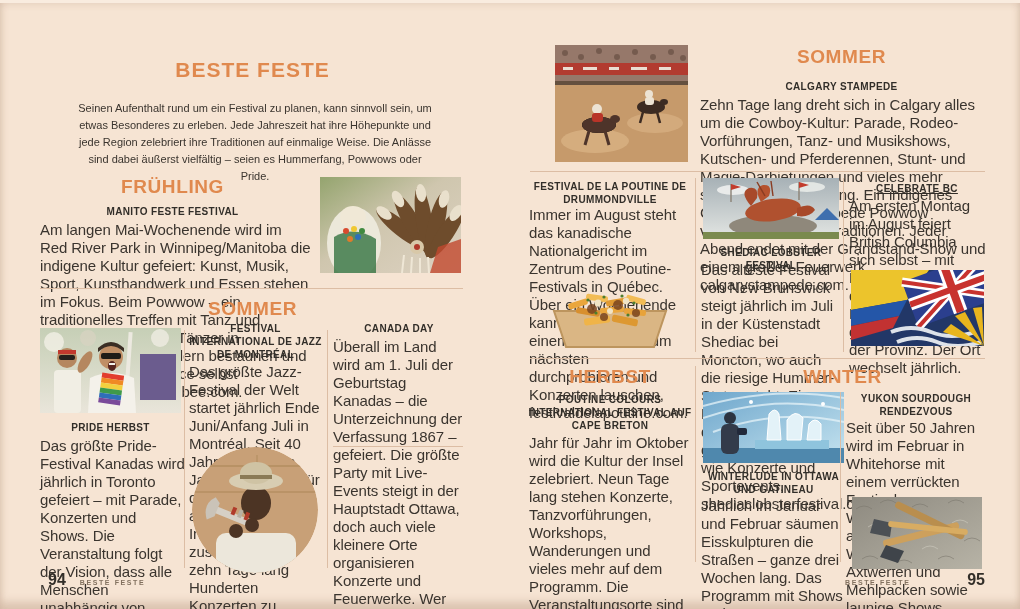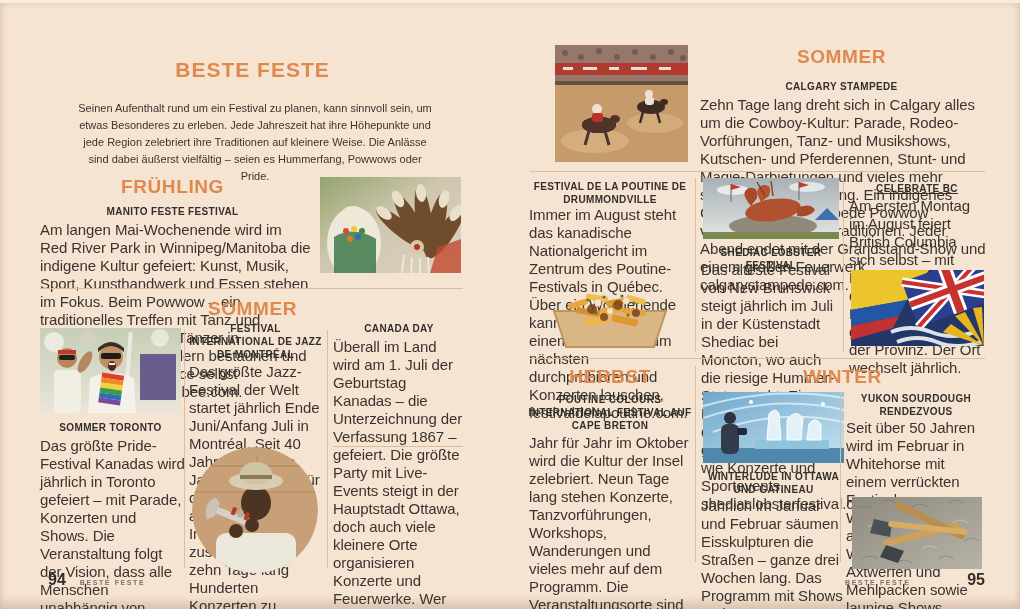--- a/index.html
+++ b/index.html
@@ -24,21 +24,21 @@
   .ph{overflow:hidden;}
   .ph svg{display:block;width:100%;height:100%;}
   .circle{border-radius:50%;}
 </style>
 </head>
 <body>
 
 <div class="spread">
 
   <div class="abs main-title" style="left:40px;top:58px;width:425px;">BESTE FESTE</div>
-  <div class="abs intro" style="left:75px;top:100px;width:360px;">Seinen Aufenthalt rund um ein Festival zu planen, kann sinnvoll sein, um etwas Besonderes zu erleben. Jede Jahreszeit hat ihre Höhepunkte und jede Region zelebriert ihre Traditionen auf kleinere Weise. Die Anlässe sind dabei äußerst vielfältig – seien es Hummerfang, Powwows oder Pride.</div>
+  <div class="abs intro" style="left:75px;top:100px;width:360px;">Seinen Aufenthalt rund um ein Festival zu planen, kann sinnvoll sein, um etwas Besonderes zu erleben. Jede Jahreszeit hat ihre Höhepunkte und jede Region zelebriert ihre Traditionen auf einmalige Weise. Die Anlässe sind dabei äußerst vielfältig – seien es Hummerfang, Powwows oder Pride.</div>
 
   <div class="abs sec-h" style="left:40px;top:176px;width:265px;">FRÜHLING</div>
   <div class="abs fest-t" style="left:40px;top:205px;width:265px;">MANITO FESTE FESTIVAL</div>
   <div class="abs bd" style="left:40px;top:221px;width:272px;">Am langen Mai-Wochenende wird im Red River Park in Winnipeg/Manitoba die indigene Kultur gefeiert: Kunst, Musik, Sport, Kunsthandwerk und Essen stehen im Fokus. Beim Powwow – ein traditionelles Treffen mit Tanz und Gesang – kann man Tänzer in traditionellen Gewändern bestaunen und beim Inter-Tribal-Dance selbst mitmachen, manitoahbee.com.</div>
 
   <div class="abs ph" style="left:320px;top:177px;width:141px;height:96px;">
     <svg viewBox="0 0 141 96" preserveAspectRatio="none">
       <defs>
           <linearGradient id="pwbg" x1="0" y1="0" x2="1" y2="1">
         <stop offset="0" stop-color="#94a46e"></stop>
@@ -113,21 +113,21 @@
       <g transform="rotate(8 71 62)">
         <rect x="60" y="46" width="22" height="5" fill="#e23e2e"></rect>
           <rect x="60" y="51" width="22" height="5" fill="#f08a24"></rect>
         <rect x="60" y="56" width="22" height="5" fill="#f3d03e"></rect>
           <rect x="60" y="61" width="22" height="5" fill="#3f9a4a"></rect>
         <rect x="60" y="66" width="22" height="5" fill="#2f6fb8"></rect>
           <rect x="60" y="71" width="22" height="5" fill="#7a4a9a"></rect>
       </g>
     </svg>
   </div>
-  <div class="abs fest-t" style="left:40px;top:421px;width:141px;">SOMMER TORONTO</div>
+  <div class="abs fest-t" style="left:40px;top:421px;width:141px;">PRIDE HERBST</div>
   <div class="abs bd" style="left:40px;top:437px;width:146px;">Das größte Pride-Festival Kanadas wird jährlich in Toronto gefeiert – mit Parade, Konzerten und Shows. Die Veranstaltung folgt der Vision, dass alle Menschen unabhängig von Geschlecht und sexueller Orientierung sicher leben und wertgeschätzt werden sollen, und zieht rund drei Millionen Menschen an. Auch kleinere Städte haben Pride-Paraden, pridetoronto.com.</div>
 
   <div class="abs vr" style="left:184px;top:330px;height:238px;"></div>
 
   <div class="abs fest-t" style="left:189px;top:322px;width:133px;">FESTIVAL INTERNATIONAL DE JAZZ DE MONTRÉAL</div>
   <div class="abs bd" style="left:189px;top:351px;width:133px;margin-top:12px;">Das größte Jazz-Festival der Welt startet jährlich Ende Juni/Anfang Juli in Montréal. Seit 40 Jahren kommen Jazz-Fans in der für den Verkehr abgeriegelten Innenstadt zusammen, um zehn Tage lang Hunderten Konzerten zu lauschen, montrealjazzfest.com.</div>
   <div class="abs ph circle" style="left:192px;top:447px;width:126px;height:126px;">
     <svg viewBox="0 0 126 126">
       <defs>
           <clipPath id="jzclip">

